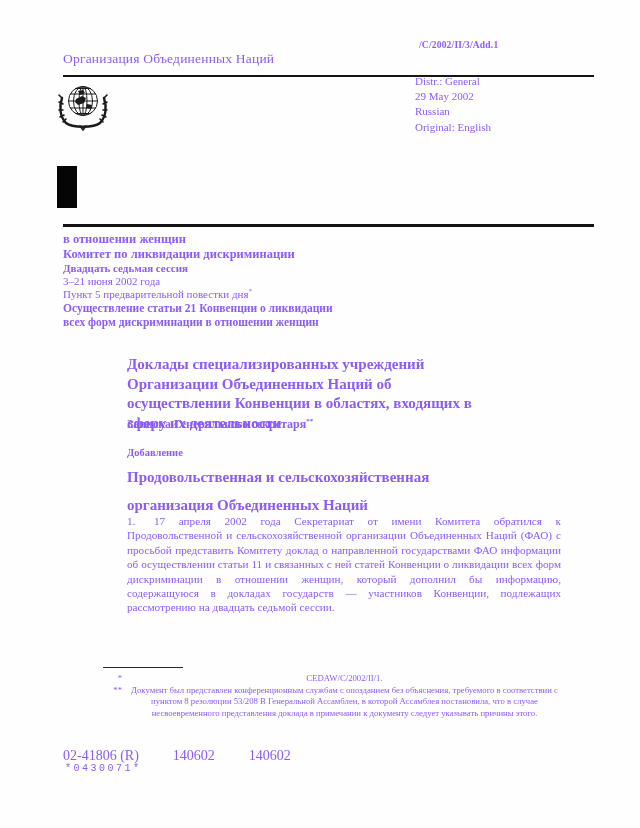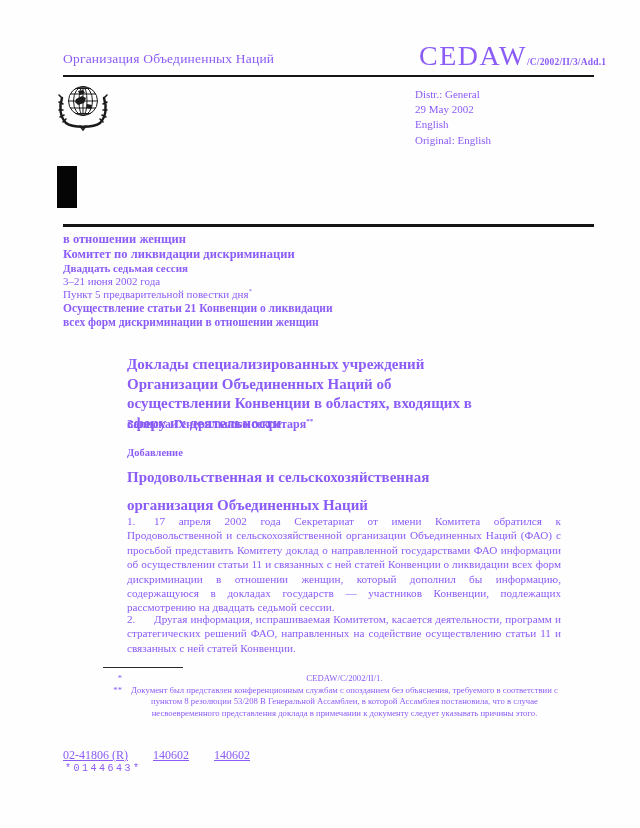--- a/index.html
+++ b/index.html
@@ -15,21 +15,21 @@
   
   .org-name{position:absolute;left:63px;top:51px;font-size:13.5px;letter-spacing:.2px;}
   .doc-symbol{position:absolute;left:419px;top:40px;display:flex;align-items:baseline;white-space:nowrap;}
   .doc-symbol .big{font-size:28px;letter-spacing:1.5px;}
   .doc-symbol .small{font-size:9.5px;letter-spacing:.2px;font-weight:bold;}
   .header-rule{position:absolute;left:63px;top:75px;width:531px;height:2px;background:#161616;}
   
   .emblem{position:absolute;left:54px;top:79px;width:58px;height:56px;}
   .masthead-title{position:absolute;left:127px;top:79px;width:300px;
     font-weight:bold;font-size:15.5px;line-height:18.5px;}
-  .distr{position:absolute;left:415px;top:87px;font-size:11px;line-height:15.2px;}
+  .distr{position:absolute;left:415px;top:74px;font-size:11px;line-height:15.2px;}
   .artifact-bar{position:absolute;left:57px;top:166px;width:20px;height:42px;background:#050505;}
   .section-rule{position:absolute;left:63px;top:224px;width:531px;height:2.5px;background:#141414;}
   
   .committee{position:absolute;left:63px;top:232px;width:340px;}
   .c-name{font-weight:bold;font-size:12.5px;line-height:15px;}
   .c-session{font-weight:bold;font-size:11px;line-height:13px;}
   .c-plain{font-size:11px;line-height:13px;}
   .c-agenda{font-weight:bold;font-size:11.5px;line-height:14px;}
   sup{font-size:7px;line-height:0;}
   
@@ -44,33 +44,32 @@
   .para .pnum{display:inline-block;width:27px;}
   .p1{top:514px;}
   .p2{top:612px;}
   
   .fn-rule{position:absolute;left:103px;top:667px;width:80px;height:1px;background:#2a2a2a;}
   .footnotes{position:absolute;left:88px;top:673px;width:474px;font-size:8.7px;line-height:11.6px;}
   .fn{display:flex;}
   .fn-marker{width:34px;text-align:right;padding-right:5px;flex:none;}
   .fn-text{flex:1;text-align:center;}
   
-  .footer-line{position:absolute;left:63px;top:748px;font-size:12px;display:flex;gap:25px;white-space:nowrap;text-decoration:underline;}
+  .footer-line{position:absolute;left:63px;top:748px;font-size:14px;display:flex;gap:34px;white-space:nowrap;}
   .barcode-text{position:absolute;left:65px;top:763px;
     font-family:"Liberation Mono","DejaVu Sans Mono",monospace;
     font-size:10px;letter-spacing:2.5px;}
 </style>
 </head>
 <body>
 
 <div class="page">
 
   <div class="org-name">Организация Объединенных Наций</div>
   <div class="doc-symbol">
-    <span class="big">CEDAW</span>
       <span class="small">/C/2002/II/3/Add.1</span>
   </div>
   <div class="header-rule"></div>
 
   <svg class="emblem" viewBox="0 0 58 56" aria-hidden="true">
     <g stroke="#1b1b1b" fill="none" stroke-width="1">
       <circle cx="29" cy="22" r="14.5"></circle>
       <ellipse cx="29" cy="22" rx="9.5" ry="14.5"></ellipse>
       <ellipse cx="29" cy="22" rx="4" ry="14.5"></ellipse>
       <line x1="29" y1="7.5" x2="29" y2="36.5"></line>
@@ -93,21 +92,21 @@
       <path d="M50 19 l3 -3 M49 25 l4 -2 M49 31 l4 0 M48 36 l4 2 M46 40 l3 3" stroke-width="1.6"></path>
       <path d="M12 44 C18 49 40 49 46 44" stroke-width="2.4"></path>
       <path d="M26 47 l3 4 l3 -4" stroke-width="1.6"></path>
     </g>
   </svg>
 
 
   <div class="distr">
     <div>Distr.: General</div>
     <div>29 May 2002</div>
-    <div>English</div>
+    <div>Russian</div>
     <div>Original: English</div>
   </div>
 
   <div class="artifact-bar"></div>
   <div class="section-rule"></div>
 
   <div class="committee">
     <div class="c-name">в отношении женщин</div>
     <div class="c-name">Комитет по ликвидации дискриминации</div>
     <div class="c-session">Двадцать седьмая сессия</div>
@@ -122,36 +121,33 @@
   <div class="note-by"><span>Записка Генерального секретаря</span><sup>**</sup></div>
 
   <div class="addendum">Добавление</div>
 
   <div class="section-heading">Продовольственная и сельскохозяйственная организация Объединенных Наций</div>
 
   <div class="para p1">
     <span class="pnum">1.</span><span>17 апреля 2002 года Секретариат от имени Комитета обратился к Продовольственной и сельскохозяйственной организации Объединенных Наций (ФАО) с просьбой представить Комитету доклад о направленной государствами ФАО информации об осуществлении статьи 11 и связанных с ней статей Конвенции о ликвидации всех форм дискриминации в отношении женщин, который дополнил бы информацию, содержащуюся в докладах государств — участников Конвенции, подлежащих рассмотрению на двадцать седьмой сессии.</span>
   </div>
 
-  <div class="para p2">
-    <span class="pnum">2.</span><span>Другая информация, испрашиваемая Комитетом, касается деятельности, программ и стратегических решений ФАО, направленных на содействие осуществлению статьи 11 и связанных с ней статей Конвенции.</span>
-  </div>
 
   <div class="fn-rule"></div>
   <div class="footnotes">
     <div class="fn">
       <span class="fn-marker">*</span>
       <span class="fn-text">CEDAW/C/2002/II/1.</span>
     </div>
     <div class="fn">
       <span class="fn-marker">**</span>
       <span class="fn-text">Документ был представлен конференционным службам с опозданием без объяснения, требуемого в соответствии с пунктом 8 резолюции 53/208 В Генеральной Ассамблеи, в которой Ассамблея постановила, что в случае несвоевременного представления доклада в примечании к документу следует указывать причины этого.</span>
     </div>
   </div>
 
   <div class="footer-line">
     <span>02-41806 (R)</span>
     <span>140602</span>
     <span>140602</span>
   </div>
-  <div class="barcode-text">*0144643*</div>
+  <div class="barcode-text">*0430071*</div>
 
 </div>
 
 </body></html>

